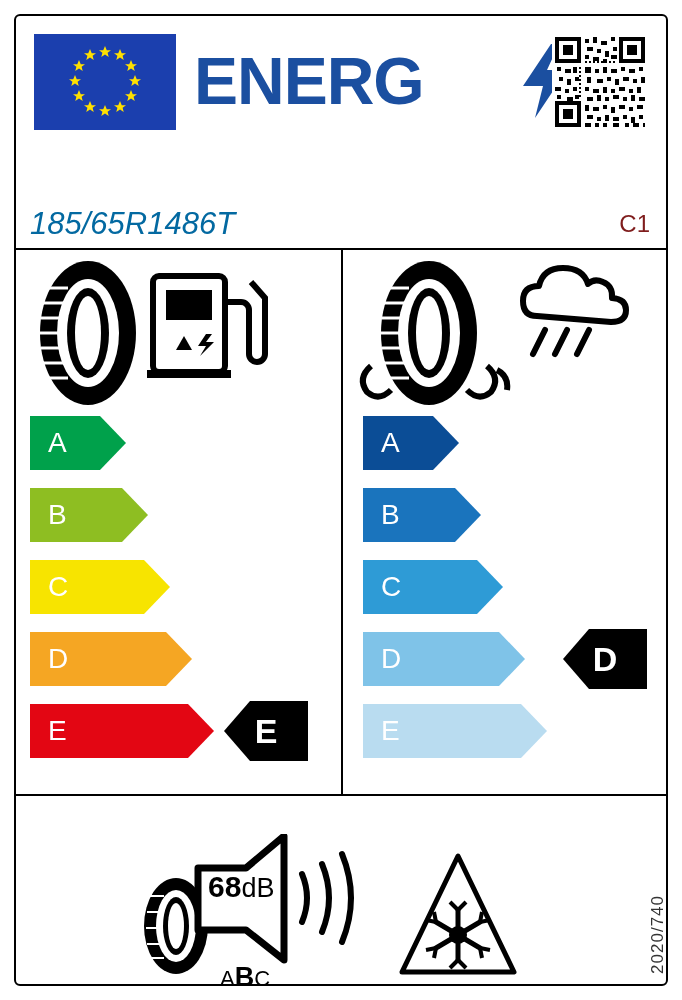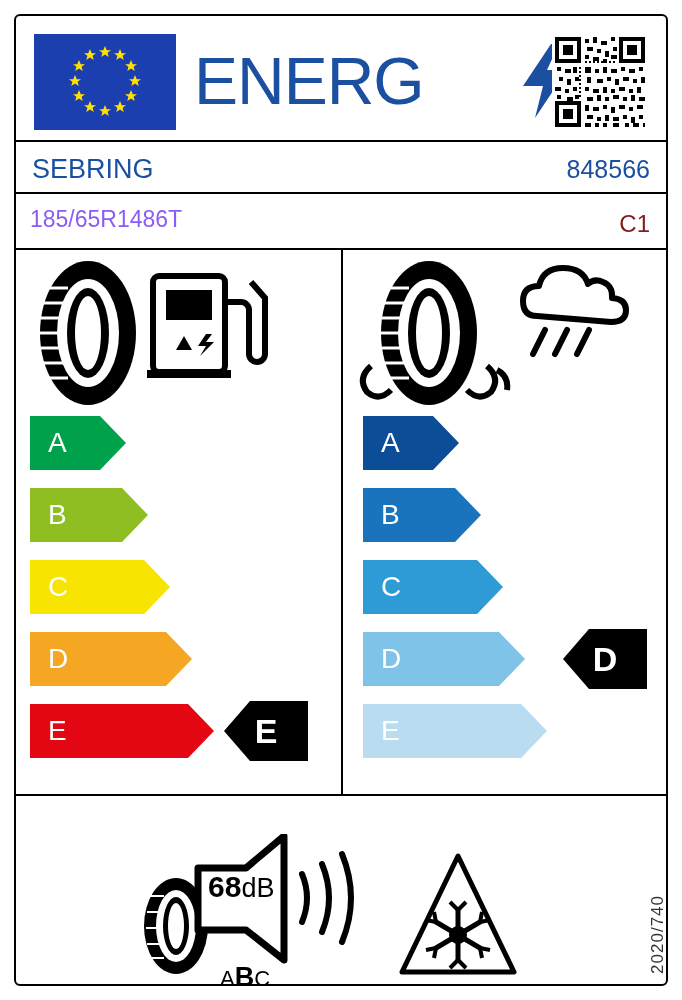--- a/index.html
+++ b/index.html
@@ -28,21 +28,21 @@
     position: absolute; left: 18px; top: 18px;
     width: 142px; height: 96px;
     background: #1b3fae;
     border: 1px solid #1b3fae;
   }
   .eu-flag svg { display:block; }
   .energy-word {
     position: absolute; left: 178px; top: 22px;
     width: 340px; height: 86px;
     display: flex; align-items: center;
-    font-size: 66px; font-weight: normal;
+    font-size: 66px; font-weight: bold;
     letter-spacing: -1px;
     color: #1b4fa0;
   }
   .bolt {
     position: absolute; left: 505px; top: 28px;
     width: 48px; height: 74px;
   }
   .qr {
     position: absolute; right: 18px; top: 18px;
     width: 96px; height: 96px;
@@ -65,21 +65,21 @@
     font-size: 25px; color: #1b4fa0;
   }
 
   
   .size-row {
     position: absolute; left: 0; top: 178px; right: 0; height: 56px;
     border-bottom: 2px solid #000;
   }
   .size {
     position: absolute; left: 14px; top: 12px;
-    font-size: 23px; color: #8b5cf6;
+    font-size: 31px; color: #0369a1; font-style: italic;
   }
   .class {
     position: absolute; right: 16px; top: 16px;
     font-size: 24px; color: #7f1d1d;
   }
 
   
   .middle {
     position: absolute; left: 0; top: 234px; right: 0; height: 546px;
     border-bottom: 2px solid #000;
@@ -293,24 +293,20 @@
           <rect x="25" y="44" width="2" height="2"></rect>
             <rect x="30" y="44" width="3" height="2"></rect>
           <rect x="36" y="44" width="2" height="2"></rect>
             <rect x="40" y="44" width="3" height="2"></rect>
           <rect x="45" y="44" width="1" height="2"></rect>
         </g>
       </svg>
     </div>
   </div>
 
-  <div class="brand-row">
-    <div class="brand">SEBRING</div>
-    <div class="code">848566</div>
-  </div>
 
   <div class="size-row">
     <div class="size">185/65R1486T</div>
     <div class="class">C1</div>
   </div>
 
   <div class="middle">
     <div class="divider"></div>
 
     <div class="col left">

